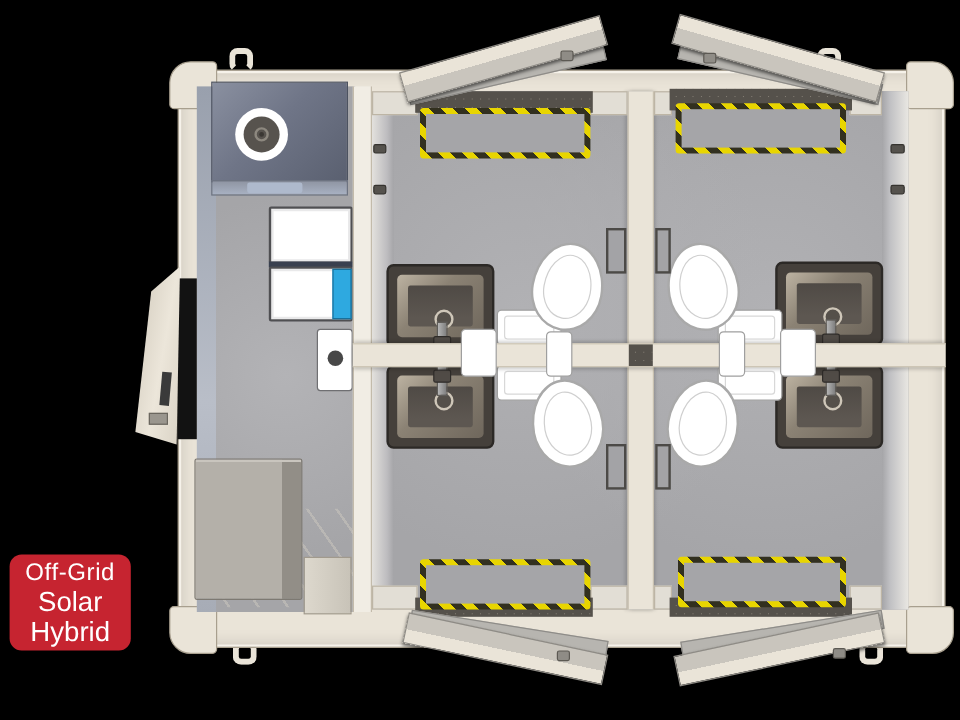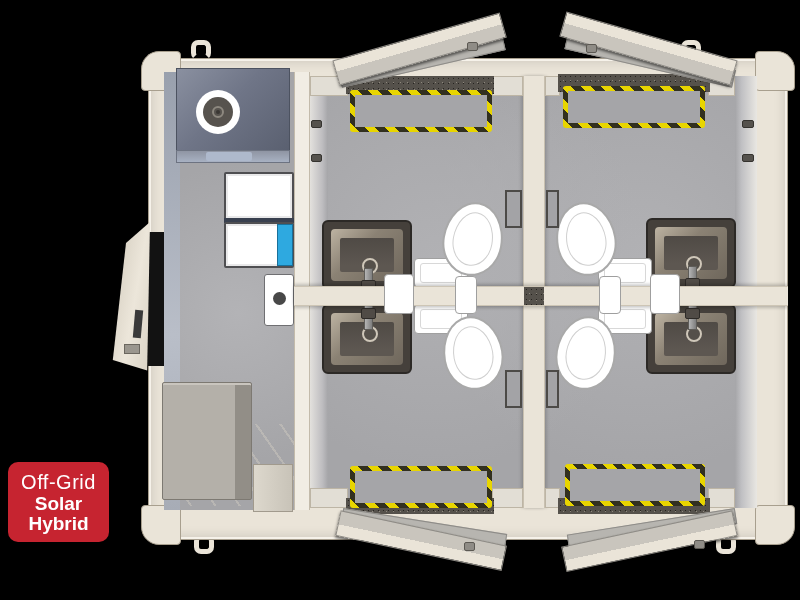--- a/index.html
+++ b/index.html
@@ -76,21 +76,21 @@
   .door{height:26px;background:linear-gradient(180deg,var(--frame-cream) 0 45%,var(--door-face) 45% 100%);
         border:1px solid var(--line-gray);box-shadow:0 2px 3px rgba(0,0,0,.55);}
   .door-b{background:linear-gradient(0deg,var(--frame-cream) 0 45%,var(--door-face) 45% 100%);}
   .underlay{background:#b7b5b0;border:1px solid #8e8c88;}
   .handle{width:11px;height:9px;background:#8f8c86;border:1px solid #5c5953;border-radius:2px;}
 
   
   .badge{background:var(--badge-red);border-radius:10px;color:var(--badge-text);
          display:flex;flex-direction:column;align-items:center;justify-content:center;padding:6px 4px;}
   .badge .l1{font-size:20px;font-weight:400;letter-spacing:.5px;line-height:1.15;}
-  .badge .l2{font-size:19px;font-weight:700;line-height:1.05;}
+  .badge .l2{font-size:23px;font-weight:400;line-height:1.05;}
 </style>
 </head>
 <body>
 
 <div class="stage">
 
   <div class="a hook hook-top" style="left:191px;top:40px;width:20px;height:20px;"></div>
   <div class="a hook hook-top" style="left:681px;top:40px;width:20px;height:20px;"></div>
   <div class="a hook hook-bot" style="left:194px;top:534px;width:20px;height:20px;"></div>
   <div class="a hook hook-bot" style="left:716px;top:534px;width:20px;height:20px;"></div>

